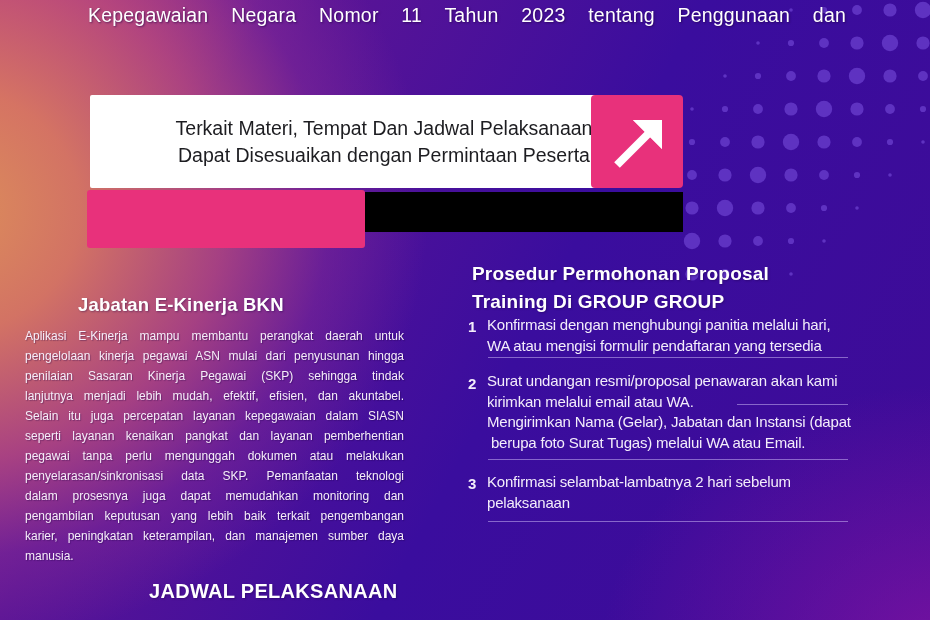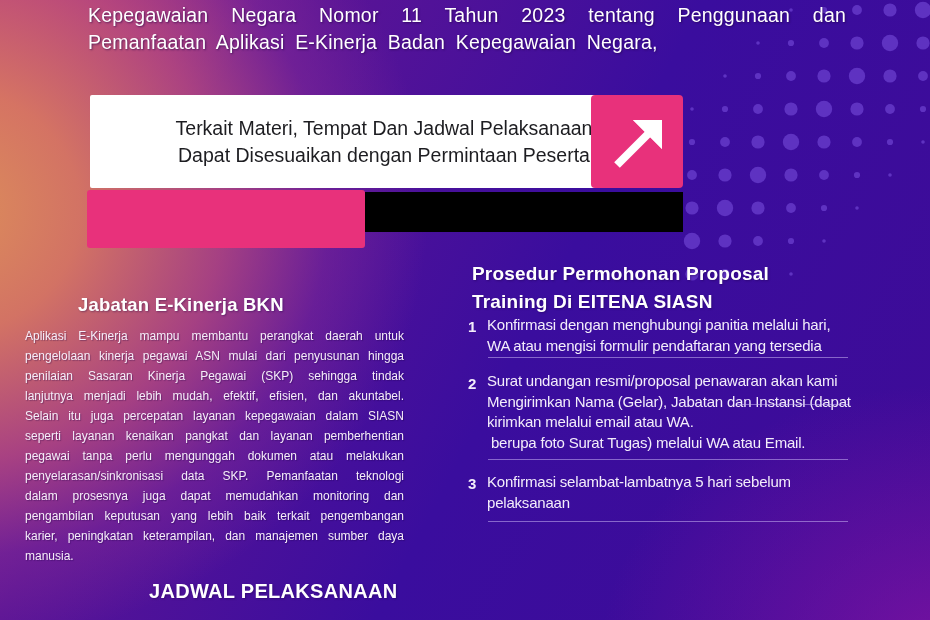--- a/index.html
+++ b/index.html
@@ -108,21 +108,20 @@
       <circle cx="791" cy="241" r="3.1" fill="#7B52E0" opacity="0.55"></circle>
       <circle cx="824" cy="241" r="1.8" fill="#7B52E0" opacity="0.55"></circle>
       <circle cx="692" cy="274" r="6.6" fill="#7B52E0" opacity="0.55"></circle>
       <circle cx="725" cy="274" r="4.9" fill="#7B52E0" opacity="0.55"></circle>
       <circle cx="758" cy="274" r="3.1" fill="#7B52E0" opacity="0.55"></circle>
       <circle cx="791" cy="274" r="1.8" fill="#7B52E0" opacity="0.55"></circle>
     </svg>
 
   <div class="intro">
     <div class="l1">Kepegawaian Negara Nomor 11 Tahun 2023 tentang Penggunaan dan</div>
-    <div class="l2">Pemanfaatan Aplikasi E-Kinerja Badan Kepegawaian Negara,</div>
   </div>
 
   <div class="card">
     <div>Terkait Materi, Tempat Dan Jadwal Pelaksanaan</div>
     <div>Dapat Disesuaikan dengan Permintaan Peserta</div>
   </div>
 
   <div class="arrow-tile">
     <svg width="92" height="93" viewBox="0 0 92 93">
       <line x1="26" y1="70" x2="60" y2="36" stroke="#ffffff" stroke-width="8"></line>
@@ -133,46 +132,46 @@
 
   <div class="pink-bar"></div>
   <div class="black-bar"></div>
 
   <div class="left-title">Jabatan E-Kinerja BKN</div>
   <div class="left-body">Aplikasi E-Kinerja mampu membantu perangkat daerah untuk pengelolaan kinerja pegawai ASN mulai dari penyusunan hingga penilaian Sasaran Kinerja Pegawai (SKP) sehingga tindak lanjutnya menjadi lebih mudah, efektif, efisien, dan akuntabel. Selain itu juga percepatan layanan kepegawaian dalam SIASN seperti layanan kenaikan pangkat dan layanan pemberhentian pegawai tanpa perlu mengunggah dokumen atau melakukan penyelarasan/sinkronisasi data SKP. Pemanfaatan teknologi dalam prosesnya juga dapat memudahkan monitoring dan pengambilan keputusan yang lebih baik terkait pengembangan karier, peningkatan keterampilan, dan manajemen sumber daya manusia.</div>
   <div class="jadwal">JADWAL PELAKSANAAN</div>
 
   <div class="right-title">
     <div>Prosedur Permohonan Proposal</div>
-    <div>Training Di EITENA SIASN</div>
+    <div>Training Di GROUP GROUP</div>
   </div>
 
   <div class="step" id="step-1">
     <span class="num">1</span>
     <div class="itxt">
       <div>Konfirmasi dengan menghubungi panitia melalui hari,</div>
       <div>WA atau mengisi formulir pendaftaran yang tersedia</div>
     </div>
   </div>
   <div class="divider" id="div-1"></div>
 
   <div class="step" id="step-2">
     <span class="num">2</span>
     <div class="itxt">
       <div>Surat undangan resmi/proposal penawaran akan kami</div>
+      <div>kirimkan melalui email atau WA.</div>
       <div>Mengirimkan Nama (Gelar), Jabatan dan Instansi (dapat</div>
-      <div>kirimkan melalui email atau WA.</div>
       <div> berupa foto Surat Tugas) melalui WA atau Email.</div>
     </div>
   </div>
   <div class="divider" id="div-partial"></div>
   <div class="divider" id="div-2"></div>
 
   <div class="step" id="step-3">
     <span class="num">3</span>
     <div class="itxt">
-      <div>Konfirmasi selambat-lambatnya 5 hari sebelum</div>
+      <div>Konfirmasi selambat-lambatnya 2 hari sebelum</div>
       <div>pelaksanaan</div>
     </div>
   </div>
   <div class="divider" id="div-3"></div>
 
 </div>
 
 </body></html>

